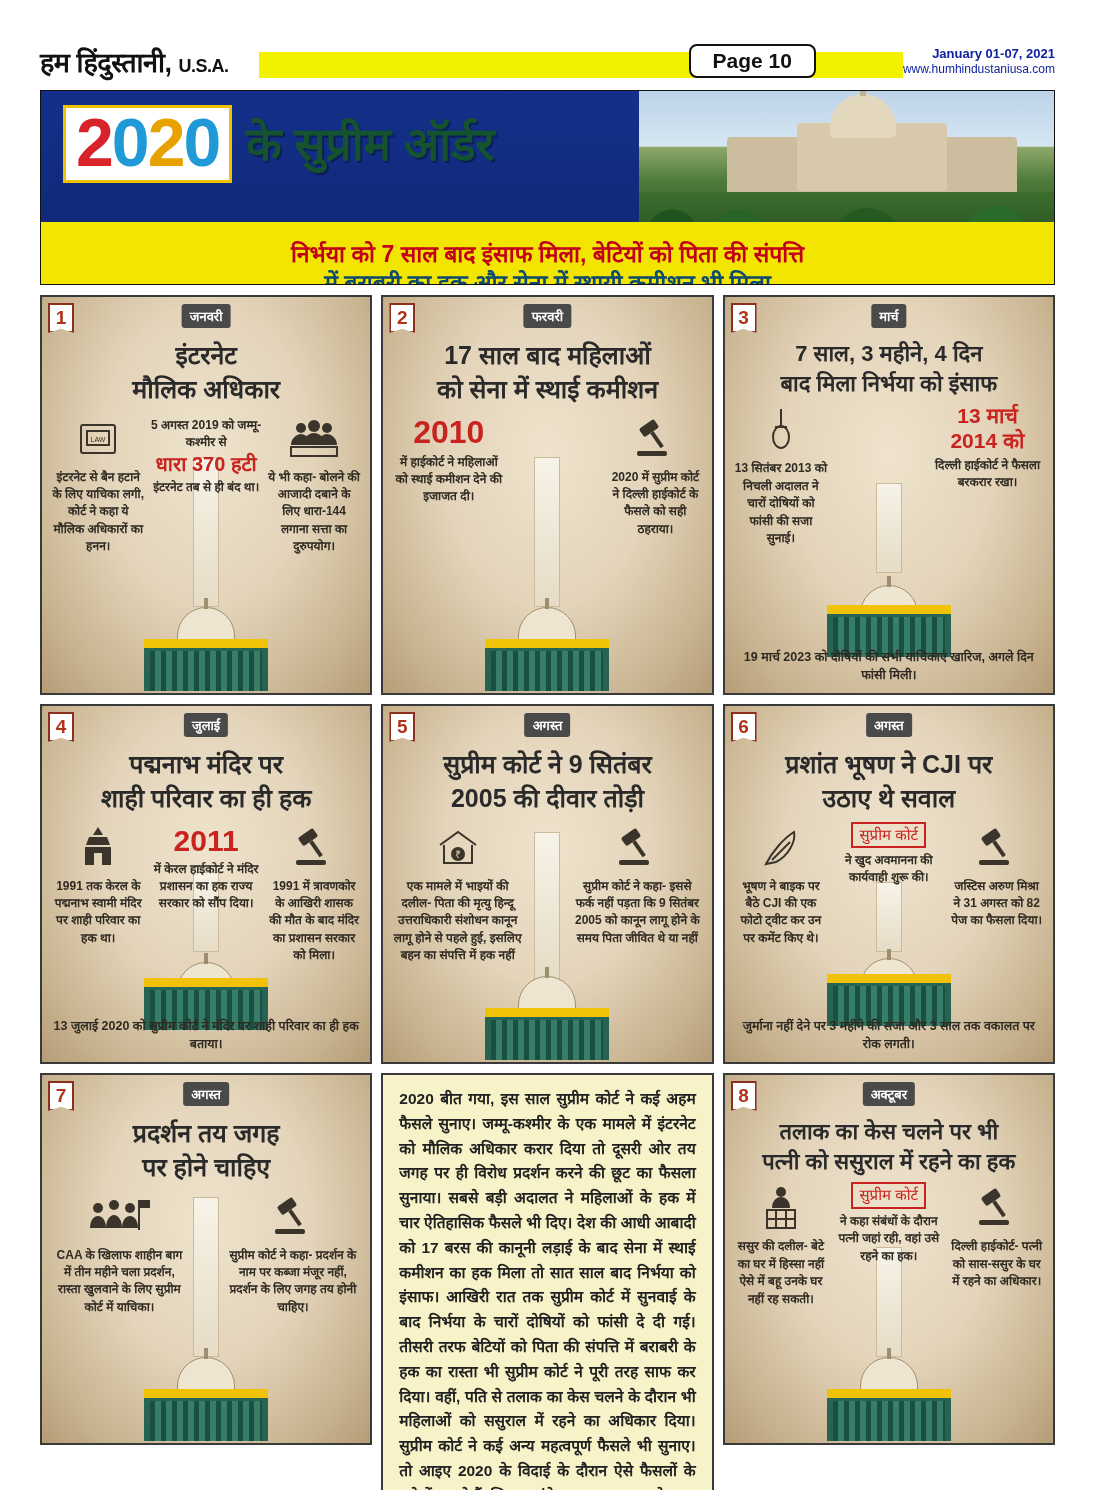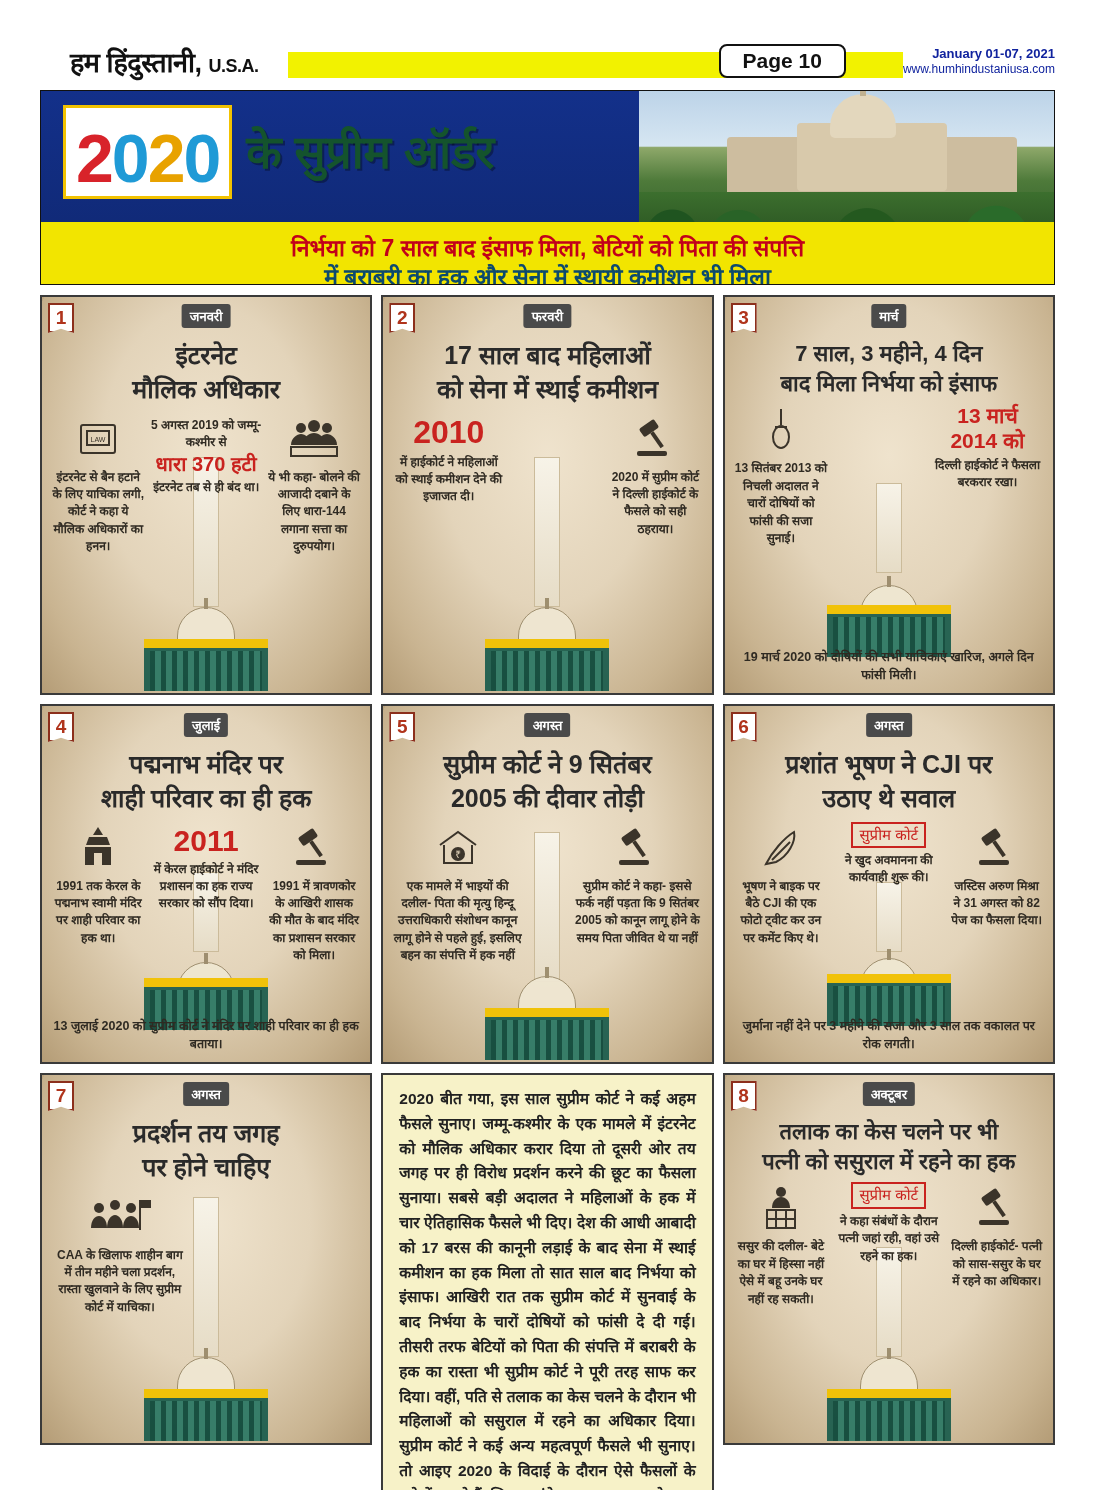--- a/index.html
+++ b/index.html
@@ -8,21 +8,21 @@
     width: 1095px; height: 1490px;
     background: #ffffff;
     font-family: "Liberation Sans", sans-serif;
     color: #1a1a1a;
     position: relative;
     overflow: hidden;
   }
   .page { width:1095px; height:1490px; padding: 40px 40px 8px 40px; position:relative; }
 
   
-  .masthead { display:flex; align-items:flex-end; height: 40px; position:relative;margin-left:30px; }
+  .masthead { display:flex; align-items:flex-end; height: 40px; position:relative; }
   .mast-left { font-size: 27px; font-weight: bold; color:#111; white-space:nowrap; letter-spacing:-0.5px; }
   .mast-left .usa { font-size: 18px; }
   .mast-band { flex:1; height:26px; background: linear-gradient(to right, #ffffff 0%, #ffffff 2%, #fff 3%, #f2f200 3%, #f2f200 100%); margin: 0 0 2px 10px; position:relative; }
   .page-num {
     position:absolute; left: 450px; bottom: 0px;
     border: 2px solid #111; border-radius: 8px; background:#fff;
     font-size: 21px; font-weight:bold; padding: 3px 22px; color:#111;
   }
   .mast-right { text-align:right; line-height:1.3; padding-bottom:2px; }
   .mast-date { font-size: 13px; font-weight:bold; color:#10239e; }
@@ -49,28 +49,28 @@
   }
   .sc-dome:after{ content:""; position:absolute; left:46%; top:-12px; width:6px; height:14px; background:#c0b191; }
   .sc-trees { position:absolute; left:0; bottom:0; width:100%; height:44px;
     background: radial-gradient(circle at 8% 100%, #1f5420 0 26px, transparent 27px),
                 radial-gradient(circle at 24% 110%, #296327 0 30px, transparent 31px),
                 radial-gradient(circle at 55% 115%, #24591f 0 34px, transparent 35px),
                 radial-gradient(circle at 86% 105%, #2a6b2a 0 32px, transparent 33px),
                 linear-gradient(#3c6f2e,#2b5522);
   }
   .banner-title-row { position:absolute; left:22px; top:14px; display:flex; align-items:center; gap:14px; }
-  .year-box { background:#fff; border:3px solid #f2c200; padding:16px 10px 4px 10px; }
+  .year-box { background:#fff; border:3px solid #f2c200; padding:0 10px 4px 10px; }
   .year-box .y { font-size: 68px; font-weight:bold; line-height:1; letter-spacing:-2px; }
   .y1{color:#d8232a;} .y2{color:#1f9ad6;} .y3{color:#e8a200;} .y4{color:#1f9ad6;}
   .banner-hindi { color:#14532d; font-size: 46px; font-weight:bold; line-height:1; text-shadow: 2px 2px 0 #00000055; }
   .banner-sub {
     position:absolute; left:0; right:0; bottom:0; height: 62px;
     background:#f2e500; color:#c2001a; font-weight:bold;
-    font-size: 23px; line-height:1.28; padding: 12px 12px; text-align:center;margin-top:7px;
+    font-size: 23px; line-height:1.28; padding: 18px 12px; text-align:center;margin-top:7px;
   }
   .banner-sub .ln2 { color:#0c4a6e; }
 
   
   .grid { margin-top:10px; display:grid; grid-template-columns: repeat(3, 1fr); gap: 9px; }
   .card {
     border: 2px solid #3a3a3a; position:relative; overflow:hidden;
     background:
       radial-gradient(ellipse at 50% 40%, #efe3cd 0%, #e3d4ba 45%, #c9b491 80%, #b49c76 100%);
     padding: 8px 10px 10px 10px;
@@ -273,21 +273,21 @@
           <div class="mid-red-box" style="font-size:21px;">13 मार्च 2014 को</div>
           <p>दिल्ली हाईकोर्ट ने फैसला बरकरार रखा।</p>
         </div>
       </div>
       <div class="pillar" style="height:90px;bottom:120px;"></div>
       <div class="court-mark" style="bottom:36px;height:80px;">
         <div class="cm-dome"></div>
           <div class="cm-base"></div>
           <div class="cm-cols"></div>
       </div>
-      <div class="footnote">19 मार्च 2020 को दोषियों की सभी याचिकाएं खारिज, अगले दिन फांसी मिली।</div>
+      <div class="footnote">19 मार्च 2023 को दोषियों की सभी याचिकाएं खारिज, अगले दिन फांसी मिली।</div>
     </div>
   </div>
 
   <div class="grid" style="margin-top:9px;">
 
     <div class="card r2">
       <div class="num-badge">4</div>
       <div class="month-tab">जुलाई</div>
       <div class="card-title" style="white-space:pre-line;">पद्मनाभ मंदिर पर
 शाही परिवार का ही हक</div>
@@ -427,64 +427,76 @@
                 <path class="ico-f" d="M4 34c0-8 4-12 8-12s8 4 8 12z"></path>
                 <path class="ico-f" d="M20 34c0-8 4-13 8-13s8 5 8 13z"></path>
                 <path class="ico-f" d="M36 34c0-8 4-12 8-12s8 4 8 12z"></path>
                 <rect class="ico-f" x="52" y="6" width="12" height="8"></rect>
                 <rect class="ico-f" x="52" y="6" width="2" height="30"></rect>
               </svg>
           </div>
           <p>CAA के खिलाफ शाहीन बाग में तीन महीने चला प्रदर्शन, रास्ता खुलवाने के लिए सुप्रीम कोर्ट में याचिका।</p>
         </div>
         <div class="col" style="width:10%;"></div>
-      </div>
-      <div class="pillar" style="height:160px;bottom:86px;"></div>
-      <div class="court-mark">
-        <div class="cm-dome"></div>
-          <div class="cm-base"></div>
-          <div class="cm-cols"></div>
-      </div>
-    </div>
-
-    <div class="center-card">
-      <p>2020 बीत गया, इस साल सुप्रीम कोर्ट ने कई अहम फैसले सुनाए। जम्मू-कश्मीर के एक मामले में इंटरनेट को मौलिक अधिकार करार दिया तो दूसरी ओर तय जगह पर ही विरोध प्रदर्शन करने की छूट का फैसला सुनाया। सबसे बड़ी अदालत ने महिलाओं के हक में चार ऐतिहासिक फैसले भी दिए। देश की आधी आबादी को 17 बरस की कानूनी लड़ाई के बाद सेना में स्थाई कमीशन का हक मिला तो सात साल बाद निर्भया को इंसाफ। आखिरी रात तक सुप्रीम कोर्ट में सुनवाई के बाद निर्भया के चारों दोषियों को फांसी दे दी गई। तीसरी तरफ बेटियों को पिता की संपत्ति में बराबरी के हक का रास्ता भी सुप्रीम कोर्ट ने पूरी तरह साफ कर दिया। वहीं, पति से तलाक का केस चलने के दौरान भी महिलाओं को ससुराल में रहने का अधिकार दिया। सुप्रीम कोर्ट ने कई अन्य महत्वपूर्ण फैसले भी सुनाए। तो आइए 2020 के विदाई के दौरान ऐसे फैसलों के बारे में जानते हैं, जिनका लंबे समय तक असर रहेगा...</p>
-    </div>
-
-    <div class="card r3 small-title">
-      <div class="num-badge">8</div>
-      <div class="month-tab">अक्टूबर</div>
-      <div class="card-title" style="white-space:pre-line;">तलाक का केस चलने पर भी
-पत्नी को ससुराल में रहने का हक</div>
-      <div class="cols">
-        <div class="col">
-          <div class="icon">
-            <svg width="48" height="48" viewBox="0 0 48 48">
-                <circle class="ico-f" cx="24" cy="8" r="5"></circle>
-                <path class="ico-f" d="M15 24c0-7 4-11 9-11s9 4 9 11z"></path>
-                <rect class="ico" x="10" y="26" width="28" height="18"></rect>
-                <path class="ico" d="M19 26v18M29 26v18M10 35h28"></path>
-              </svg>
-          </div>
-          <p>ससुर की दलील- बेटे का घर में हिस्सा नहीं ऐसे में बहू उनके घर नहीं रह सकती।</p>
-        </div>
-        <div class="col mid">
-          <div class="sc-label" style="white-space:pre-line;">सुप्रीम कोर्ट</div>
-          <p>ने कहा संबंधों के दौरान पत्नी जहां रही, वहां उसे रहने का हक।</p>
-        </div>
-        <div class="col">
+        <div class="col" style="width:44%;">
           <div class="icon">
             <svg width="48" height="44" viewBox="0 0 48 44">
                 <rect class="ico-f" x="6" y="34" width="30" height="5" rx="2"></rect>
                 <g transform="rotate(-35 24 18)">
                   <rect class="ico-f" x="14" y="4" width="18" height="10" rx="2"></rect>
                   <rect class="ico-f" x="21" y="14" width="4" height="18"></rect>
                 </g>
               </svg>
           </div>
+          <p>सुप्रीम कोर्ट ने कहा- प्रदर्शन के नाम पर कब्जा मंजूर नहीं, प्रदर्शन के लिए जगह तय होनी चाहिए।</p>
+        </div>
+      </div>
+      <div class="pillar" style="height:160px;bottom:86px;"></div>
+      <div class="court-mark">
+        <div class="cm-dome"></div>
+          <div class="cm-base"></div>
+          <div class="cm-cols"></div>
+      </div>
+    </div>
+
+    <div class="center-card">
+      <p>2020 बीत गया, इस साल सुप्रीम कोर्ट ने कई अहम फैसले सुनाए। जम्मू-कश्मीर के एक मामले में इंटरनेट को मौलिक अधिकार करार दिया तो दूसरी ओर तय जगह पर ही विरोध प्रदर्शन करने की छूट का फैसला सुनाया। सबसे बड़ी अदालत ने महिलाओं के हक में चार ऐतिहासिक फैसले भी दिए। देश की आधी आबादी को 17 बरस की कानूनी लड़ाई के बाद सेना में स्थाई कमीशन का हक मिला तो सात साल बाद निर्भया को इंसाफ। आखिरी रात तक सुप्रीम कोर्ट में सुनवाई के बाद निर्भया के चारों दोषियों को फांसी दे दी गई। तीसरी तरफ बेटियों को पिता की संपत्ति में बराबरी के हक का रास्ता भी सुप्रीम कोर्ट ने पूरी तरह साफ कर दिया। वहीं, पति से तलाक का केस चलने के दौरान भी महिलाओं को ससुराल में रहने का अधिकार दिया। सुप्रीम कोर्ट ने कई अन्य महत्वपूर्ण फैसले भी सुनाए। तो आइए 2020 के विदाई के दौरान ऐसे फैसलों के बारे में जानते हैं, जिनका लंबे समय तक असर रहेगा...</p>
+    </div>
+
+    <div class="card r3 small-title">
+      <div class="num-badge">8</div>
+      <div class="month-tab">अक्टूबर</div>
+      <div class="card-title" style="white-space:pre-line;">तलाक का केस चलने पर भी
+पत्नी को ससुराल में रहने का हक</div>
+      <div class="cols">
+        <div class="col">
+          <div class="icon">
+            <svg width="48" height="48" viewBox="0 0 48 48">
+                <circle class="ico-f" cx="24" cy="8" r="5"></circle>
+                <path class="ico-f" d="M15 24c0-7 4-11 9-11s9 4 9 11z"></path>
+                <rect class="ico" x="10" y="26" width="28" height="18"></rect>
+                <path class="ico" d="M19 26v18M29 26v18M10 35h28"></path>
+              </svg>
+          </div>
+          <p>ससुर की दलील- बेटे का घर में हिस्सा नहीं ऐसे में बहू उनके घर नहीं रह सकती।</p>
+        </div>
+        <div class="col mid">
+          <div class="sc-label" style="white-space:pre-line;">सुप्रीम कोर्ट</div>
+          <p>ने कहा संबंधों के दौरान पत्नी जहां रही, वहां उसे रहने का हक।</p>
+        </div>
+        <div class="col">
+          <div class="icon">
+            <svg width="48" height="44" viewBox="0 0 48 44">
+                <rect class="ico-f" x="6" y="34" width="30" height="5" rx="2"></rect>
+                <g transform="rotate(-35 24 18)">
+                  <rect class="ico-f" x="14" y="4" width="18" height="10" rx="2"></rect>
+                  <rect class="ico-f" x="21" y="14" width="4" height="18"></rect>
+                </g>
+              </svg>
+          </div>
           <p>दिल्ली हाईकोर्ट- पत्नी को सास-ससुर के घर में रहने का अधिकार।</p>
         </div>
       </div>
       <div class="pillar" style="height:110px;bottom:86px;"></div>
       <div class="court-mark">
         <div class="cm-dome"></div>
           <div class="cm-base"></div>
           <div class="cm-cols"></div>
       </div>
     </div>

